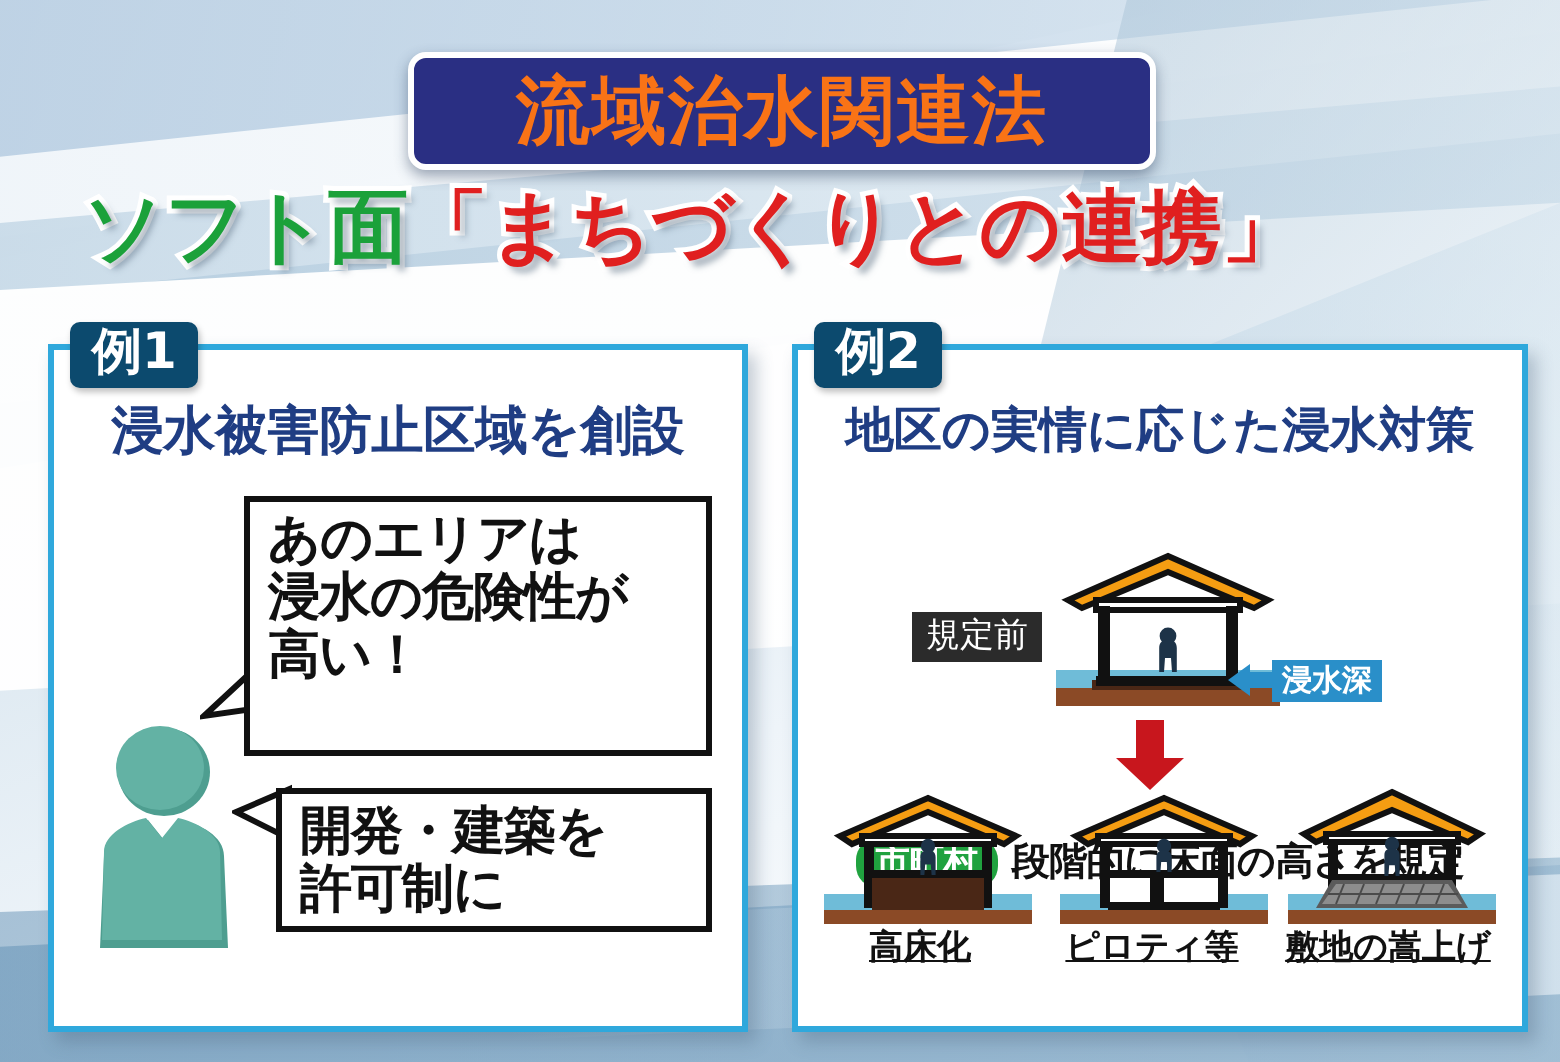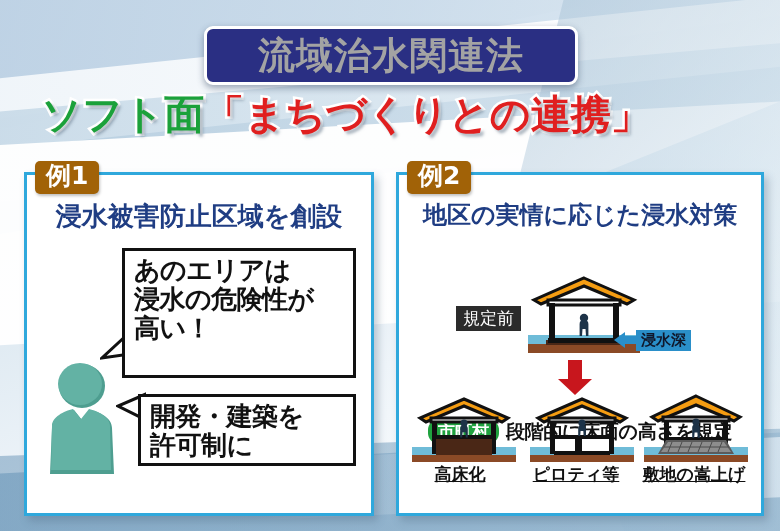--- a/index.html
+++ b/index.html
@@ -99,21 +99,21 @@
   }
   .title-box {
     position: absolute; inset: 0;
     background: #2a2f83;
     border: 3px solid #ffffff;
     border-radius: 9px;
     box-shadow: 0 3px 7px rgba(40,60,90,.45);
     display: flex; align-items: center; justify-content: center;
   }
   .title-text {
-    color: #a3a3a3;
+    color: #f97316;
     font-size: 37px;
     font-weight: bold;
     letter-spacing: 1px;
     line-height: 1;
     white-space: nowrap;
   }
 
   
   .subtitle {
     position: absolute;
@@ -144,21 +144,21 @@
     background: #ffffff;
     border: 3px solid #2fa8dc;
     box-shadow: 4px 5px 8px rgba(70,95,120,.32);
   }
   #panel1 { left: 24px; top: 172px; width: 344px; height: 338px; }
   #panel2 { left: 396px; top: 172px; width: 362px; height: 338px; }
 
   .ex-badge {
     position: absolute;
     top: -14px; left: 8px;
-    background: #a16207;
+    background: #0c4a6e;
     color: #ffffff;
     font-size: 25px;
     font-weight: bold;
     padding: 1px 11px 3px 11px;
     border-radius: 5px;
     line-height: 1.15;
     box-shadow: 1px 2px 3px rgba(0,0,0,.25);
     white-space: nowrap;
   }
 
@@ -253,21 +253,21 @@
     font-size: 17px;
     font-weight: normal;
     padding: 2px 7px 3px 7px;
     line-height: 1.2;
     white-space: nowrap;
   }
   .depth-badge {
     position: absolute;
     left: 636px; top: 330px;
     background: #2a8fc9;
-    color: #0f172a;
+    color: #ffffff;
     font-size: 15px;
     font-weight: bold;
     padding: 1px 5px 2px 5px;
     line-height: 1.2;
     white-space: nowrap;
   }
   .depth-arrow {
     position: absolute;
     left: 614px; top: 330px;
     width: 22px; height: 20px;

